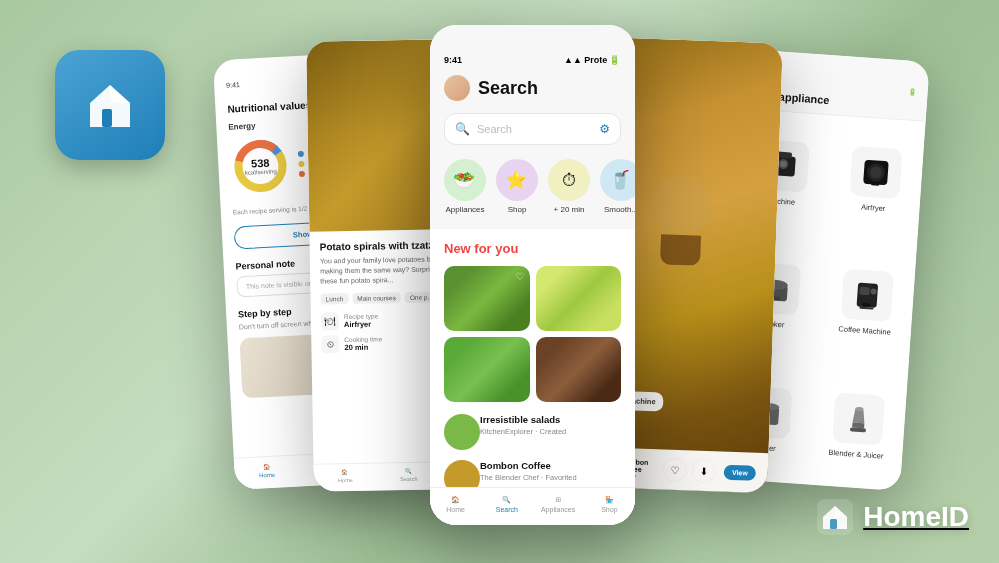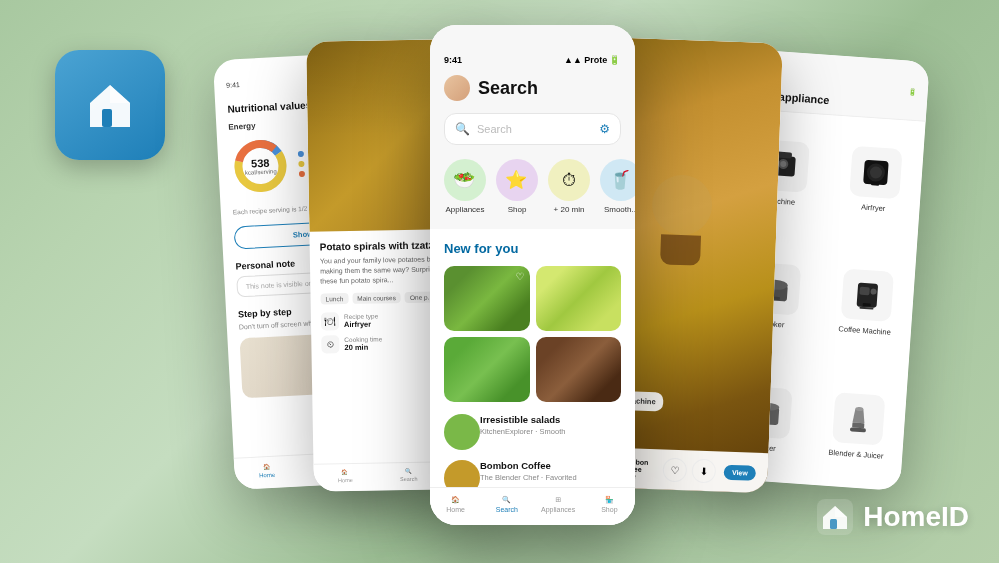--- a/index.html
+++ b/index.html
@@ -501,21 +501,21 @@
 
     .search-body {
       padding: 12px 14px;
       background: #fff;
       flex: 1;
     }
 
     .section-title {
       font-size: 13px;
       font-weight: 700;
-      color: #0369a1;
+      color: #ef4444;
       margin-bottom: 10px;
     }
 
     .recipe-grid {
       display: grid;
       grid-template-columns: 1fr 1fr;
       gap: 6px;
       margin-bottom: 12px;
     }
 
@@ -721,20 +721,21 @@
 
     
     .homeid-logo {
       position: absolute;
       bottom: 28px;
       right: 30px;
       display: flex;
       align-items: center;
       gap: 10px;
       z-index: 10;
+      text-decoration: underline;
     }
 
     .homeid-logo-icon {
       width: 36px;
       height: 36px;
     }
 
     .homeid-logo-text {
       font-size: 28px;
       font-weight: 700;
@@ -981,21 +982,21 @@
         </div>
         <div class="recipe-card">
           <div class="recipe-card-img coffee-bg-1"></div>
         </div>
       </div>
 
       <div class="recipe-list-item">
         <div class="recipe-list-thumb" style="background:#7ab848;"></div>
         <div class="recipe-list-info">
           <div class="recipe-list-title">Irresistible salads</div>
-          <div class="recipe-list-meta">KitchenExplorer · Smooth</div>
+          <div class="recipe-list-meta">KitchenExplorer · Created</div>
         </div>
       </div>
       <div class="recipe-list-item">
         <div class="recipe-list-thumb" style="background:#c49a2a;"></div>
         <div class="recipe-list-info">
           <div class="recipe-list-title">Bombon Coffee</div>
           <div class="recipe-list-meta">The Blender Chef · Favorited</div>
         </div>
       </div>
     </div>

